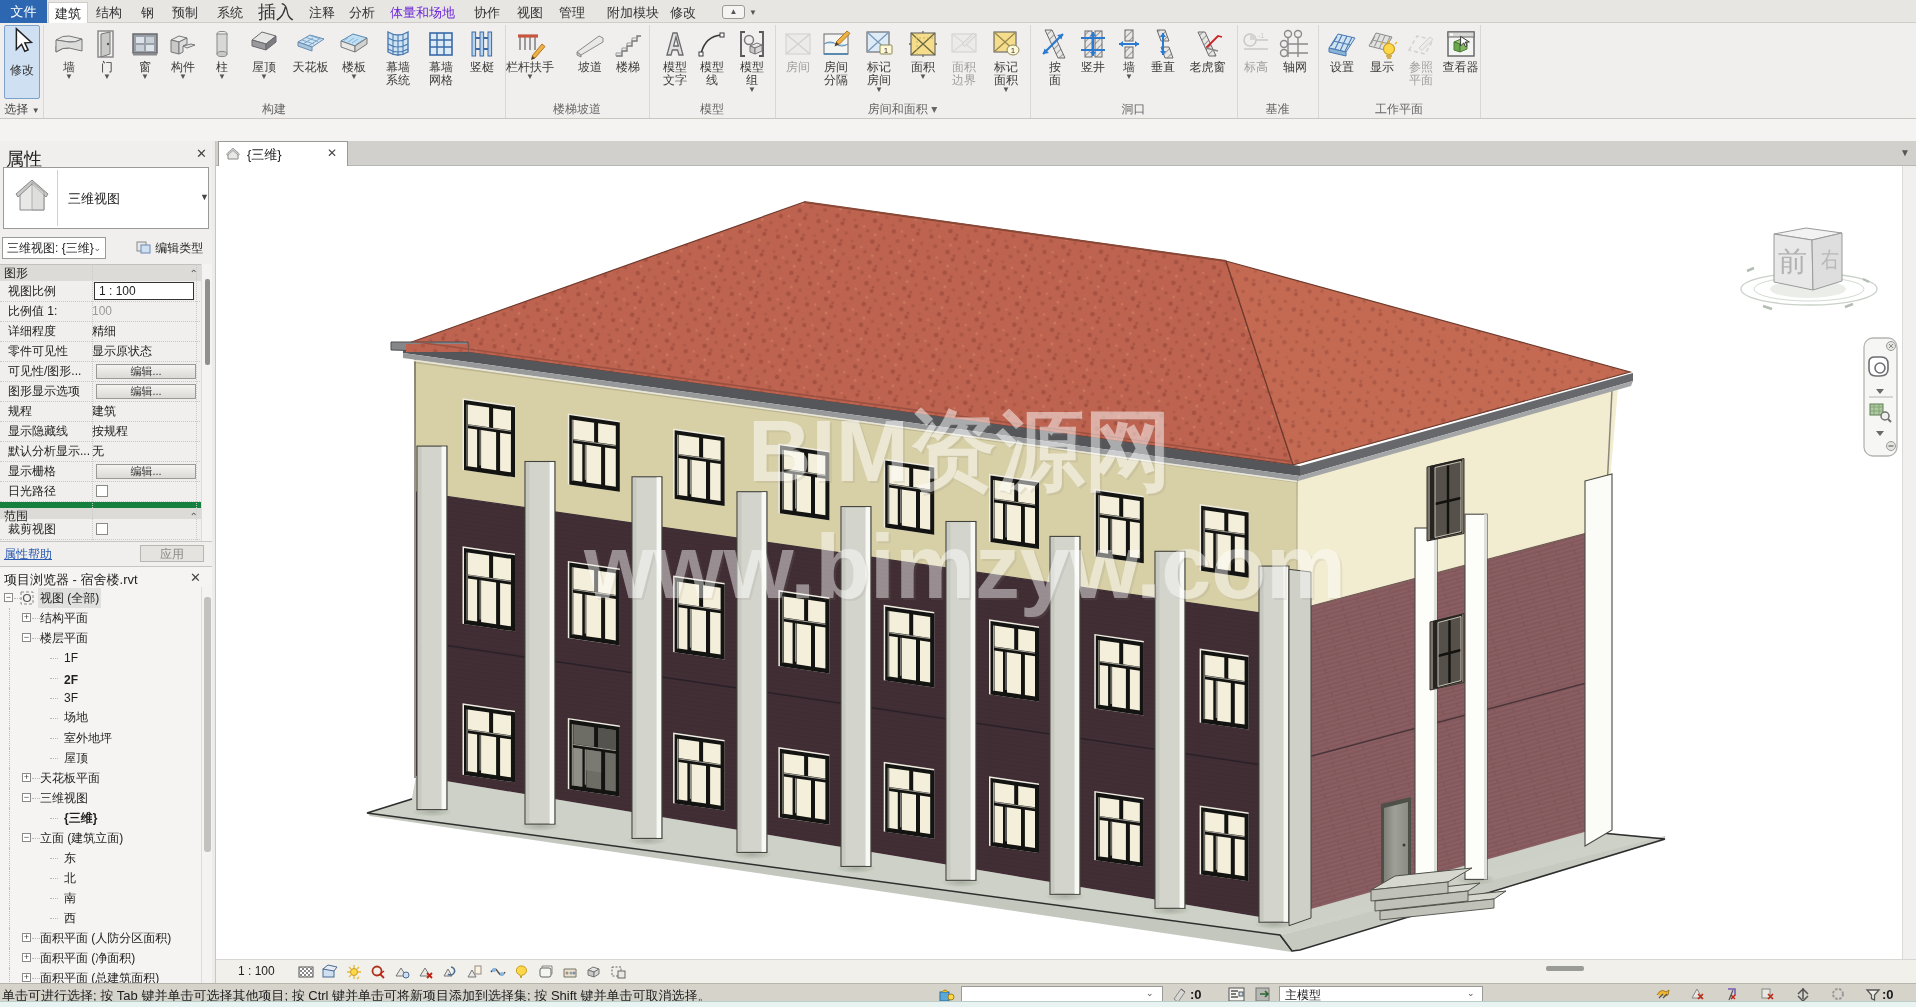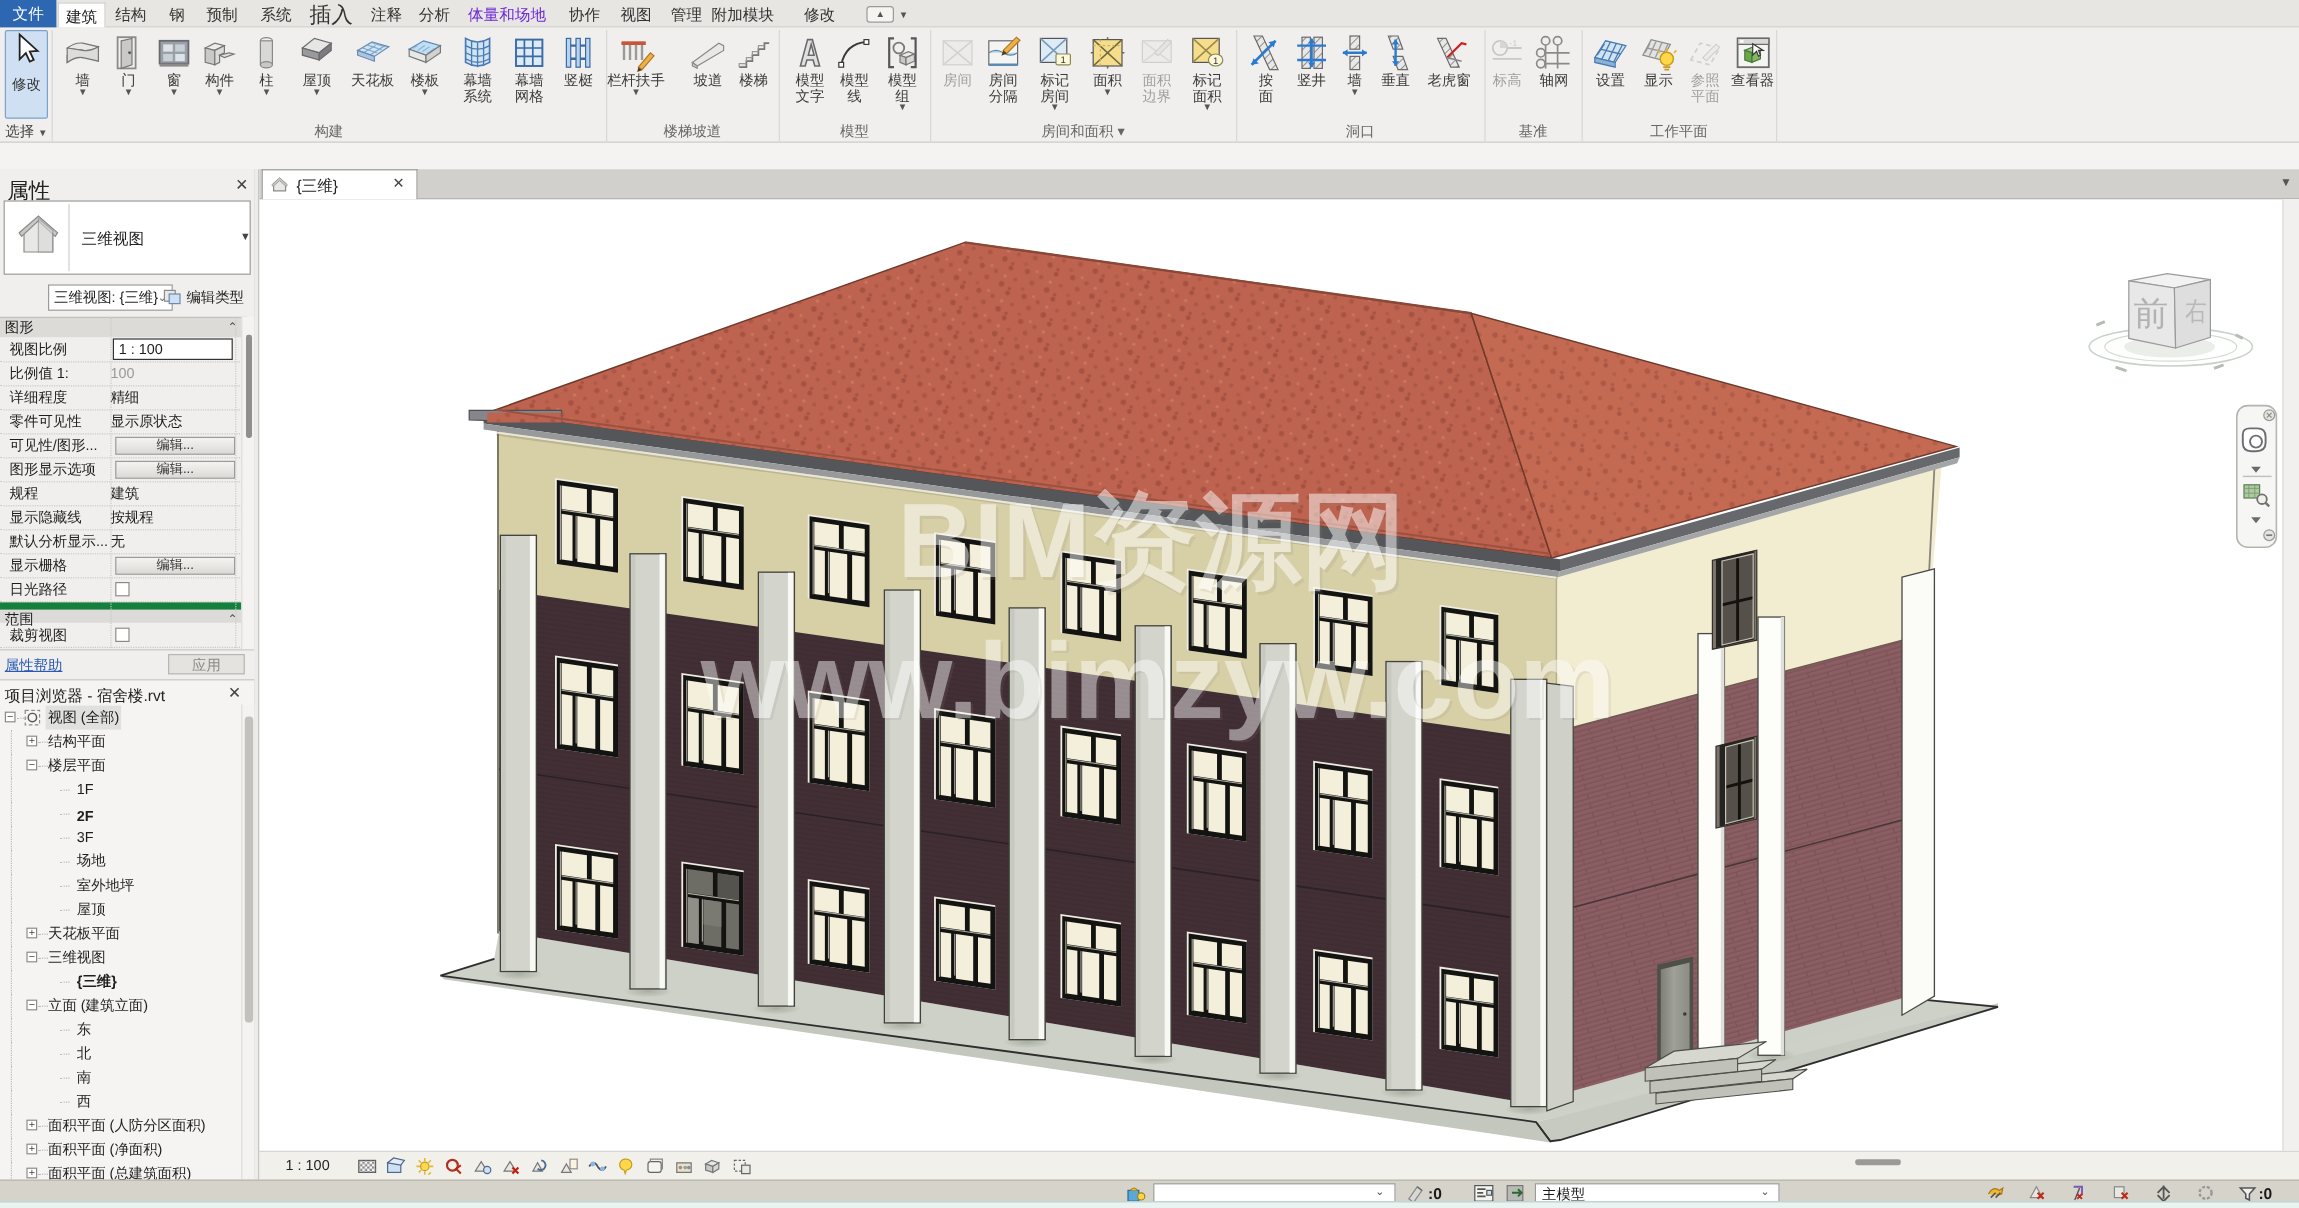--- a/index.html
+++ b/index.html
@@ -26,21 +26,21 @@
 <div class="abs" style="left:134px;top:2px;width:27px;height:21px;text-align:center;line-height:21px;font-size:13px;color:#333;">钢</div>
 <div class="abs" style="left:165px;top:2px;width:40px;height:21px;text-align:center;line-height:21px;font-size:13px;color:#333;">预制</div>
 <div class="abs" style="left:210px;top:2px;width:40px;height:21px;text-align:center;line-height:21px;font-size:13px;color:#333;">系统</div>
 <div class="abs" style="left:256px;top:2px;width:40px;height:21px;text-align:center;line-height:21px;font-size:18px;color:#333;">插入</div>
 <div class="abs" style="left:302px;top:2px;width:40px;height:21px;text-align:center;line-height:21px;font-size:13px;color:#333;">注释</div>
 <div class="abs" style="left:342px;top:2px;width:40px;height:21px;text-align:center;line-height:21px;font-size:13px;color:#333;">分析</div>
 <div class="abs" style="left:383px;top:2px;width:79px;height:21px;text-align:center;line-height:21px;font-size:13px;color:#6d28d9;">体量和场地</div>
 <div class="abs" style="left:467px;top:2px;width:40px;height:21px;text-align:center;line-height:21px;font-size:13px;color:#333;">协作</div>
 <div class="abs" style="left:510px;top:2px;width:40px;height:21px;text-align:center;line-height:21px;font-size:13px;color:#333;">视图</div>
 <div class="abs" style="left:552px;top:2px;width:40px;height:21px;text-align:center;line-height:21px;font-size:13px;color:#333;">管理</div>
-<div class="abs" style="left:593px;top:2px;width:66px;height:21px;text-align:left;line-height:21px;font-size:13px;color:#333;">附加模块</div>
+<div class="abs" style="left:593px;top:2px;width:66px;height:21px;text-align:right;line-height:21px;font-size:13px;color:#333;">附加模块</div>
 <div class="abs" style="left:663px;top:2px;width:40px;height:21px;text-align:center;line-height:21px;font-size:13px;color:#333;">修改</div>
 <div class="abs" style="left:722px;top:5px;width:23px;height:14px;border:1px solid #9a9a96;border-radius:3px;background:#f5f4f2;font-size:8px;text-align:center;line-height:12px;color:#555;">▲</div>
 <div class="abs" style="left:749px;top:8px;color:#555;font-size:8px;">▼</div>
 </div>
 <div class="abs" style="left:0;top:23px;width:1916px;height:96px;background:#f0efed;border-bottom:1px solid #c9c6c2;">
 <div class="abs" style="left:4px;top:2px;width:36px;height:74px;background:#cfe0f2;border:1px solid #7aa2cc;border-radius:2px;text-align:center;">
         <svg class="ico" width="30" height="30" viewBox="0 0 32 32">
           <path d="M10 3 L10 25 L15.5 19.5 L19 27 L22.5 25.5 L19 18 L26 17.5 Z" fill="#fff" stroke="#222" stroke-width="1.6"></path>
         </svg>
         <div style="font-size:12px;color:#333;margin-top:6px;">修改</div>
@@ -412,21 +412,21 @@
 <div class="abs" style="left:196px;top:5px;font-size:13px;color:#444;">✕</div>
 <div class="abs" style="left:3px;top:26px;width:206px;height:62px;background:#fff;border:1px solid #9a9a96;">
 <div class="abs" style="left:2px;top:2px;width:52px;height:56px;border-right:1px solid #d0d0cc;"><svg width="52" height="56" viewBox="0 0 52 56">
             <polygon points="14,22 26,12 38,22 38,40 14,40" fill="#e8e8e6" stroke="#8a8a8c"></polygon>
             <polygon points="10,24 26,10 42,24 40,27 26,14 12,27" fill="#c8c8c6" stroke="#8a8a8c"></polygon>
             <polygon points="26,12 38,22 38,40 26,40" fill="#d8d8d6" stroke="#8a8a8c" opacity="0.6"></polygon>
           </svg></div>
 <div class="abs" style="left:64px;top:22px;font-size:13px;color:#222;">三维视图</div>
 <div class="abs" style="left:196px;top:24px;font-size:9px;color:#444;">▼</div>
 </div>
-<div class="abs" style="left:2px;top:96px;width:104px;height:22px;background:#fff;border:1px solid #9a9a96;font-size:12px;line-height:20px;margin-left:38px;"><span style="margin-left:4px;">三维视图: {三维}</span><span class="abs" style="right:4px;top:0;color:#666;font-size:9px;">⌄</span></div>
+<div class="abs" style="left:2px;top:96px;width:104px;height:22px;background:#fff;border:1px solid #9a9a96;font-size:12px;line-height:20px;"><span style="margin-left:4px;">三维视图: {三维}</span><span class="abs" style="right:4px;top:0;color:#666;font-size:9px;">⌄</span></div>
 <div class="abs" style="left:136px;top:96px;width:70px;height:22px;font-size:12px;line-height:22px;"><svg width="16" height="16" viewBox="0 0 16 16" style="vertical-align:-3px;">
           <rect x="1" y="3" width="9" height="9" fill="#e8e8e6" stroke="#8a8a8c"></rect>
           <rect x="5" y="6" width="9" height="8" fill="#cfe0f2" stroke="#6a8ab2"></rect>
         </svg> 编辑类型</div>
 <div class="abs" style="left:0;top:123px;width:206px;height:17px;background:#dcdbd8;border-top:1px solid #c2c1be;font-size:12px;line-height:16px;"><span style="margin-left:4px;">图形</span><span class="abs" style="right:8px;top:1px;font-size:10px;color:#555;">⌃</span></div>
 <div class="row" style="top:141px;">
         <span class="rl">视图比例</span>
 <span class="abs" style="left:94px;top:0px;width:100px;height:18px;background:#fff;border:1.5px solid #333;font-size:12px;line-height:17px;"><span style="margin-left:4px;">1 : 100</span></span>
 </div>
 <div class="row" style="top:161px;">
@@ -1108,20 +1108,21 @@
           <polygon points="8,8 13,5 13,10 8,13" fill="#d6d6d4" stroke="#777"></polygon>
         </svg>
 <svg class="abs" style="left:394px;top:4px;" width="16" height="16" viewBox="0 0 16 16">
           <rect x="2" y="3" width="9" height="9" fill="none" stroke="#666" stroke-dasharray="2,1.5"></rect>
           <rect x="8" y="7" width="7" height="7" fill="#e8e8e4" stroke="#666"></rect>
         </svg>
 </div>
 </div>
 <div class="abs" style="left:212px;top:141px;width:4px;height:842px;background:#ececea;border-right:1px solid #c9c6c2;"></div>
 <div class="abs" style="left:0;top:983px;width:1916px;height:18px;background:#d6d3cb;border-top:1px solid #b8b5ad;font-size:13px;color:#1a1a1a;">
+<span class="abs" style="left:2px;top:3px;">单击可进行选择; 按 Tab 键并单击可选择其他项目; 按 Ctrl 键并单击可将新项目添加到选择集; 按 Shift 键并单击可取消选择。</span>
 <svg class="abs" style="left:938px;top:2px;" width="18" height="18" viewBox="0 0 18 18">
         <rect x="2" y="6" width="9" height="9" fill="#5aa8d8" stroke="#2a6898"></rect>
         <path d="M4 6 q3 -4 6 0" fill="#f0c020" stroke="#a88010"></path>
         <circle cx="13" cy="11" r="3" fill="#ffd84a" stroke="#a88010"></circle>
       </svg>
 <span class="abs" style="left:961px;top:2px;width:202px;height:17px;background:#fff;border:1px solid #9a9a96;"></span>
 <span class="abs" style="left:1146px;top:4px;font-size:9px;color:#555;">⌄</span>
 <svg class="abs" style="left:1172px;top:2px;" width="16" height="16" viewBox="0 0 16 16">
         <path d="M2 13 L9 3 l4 3 -7 10 z" fill="#d8d8d4" stroke="#888"></path>
         <path d="M9 3 l4 3" stroke="#666"></path>

